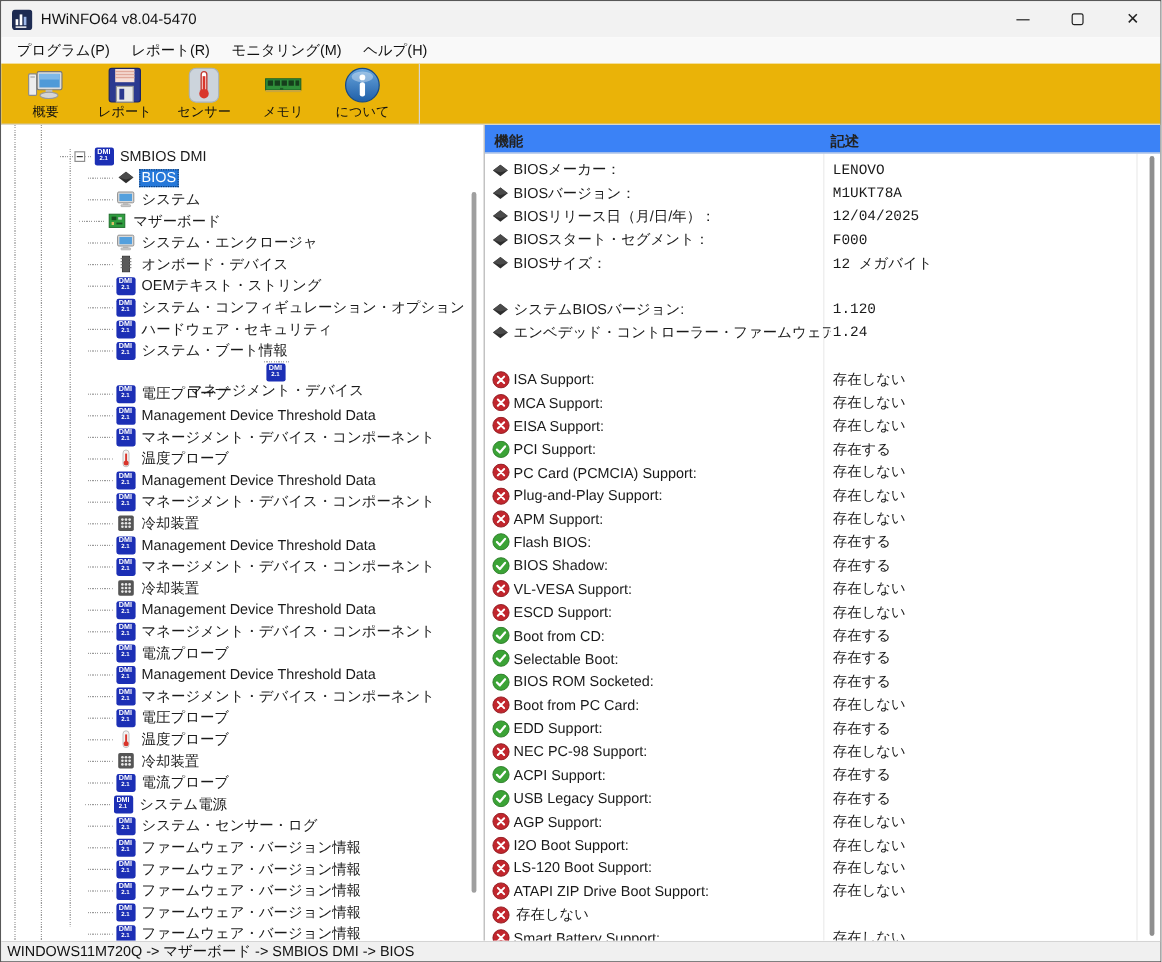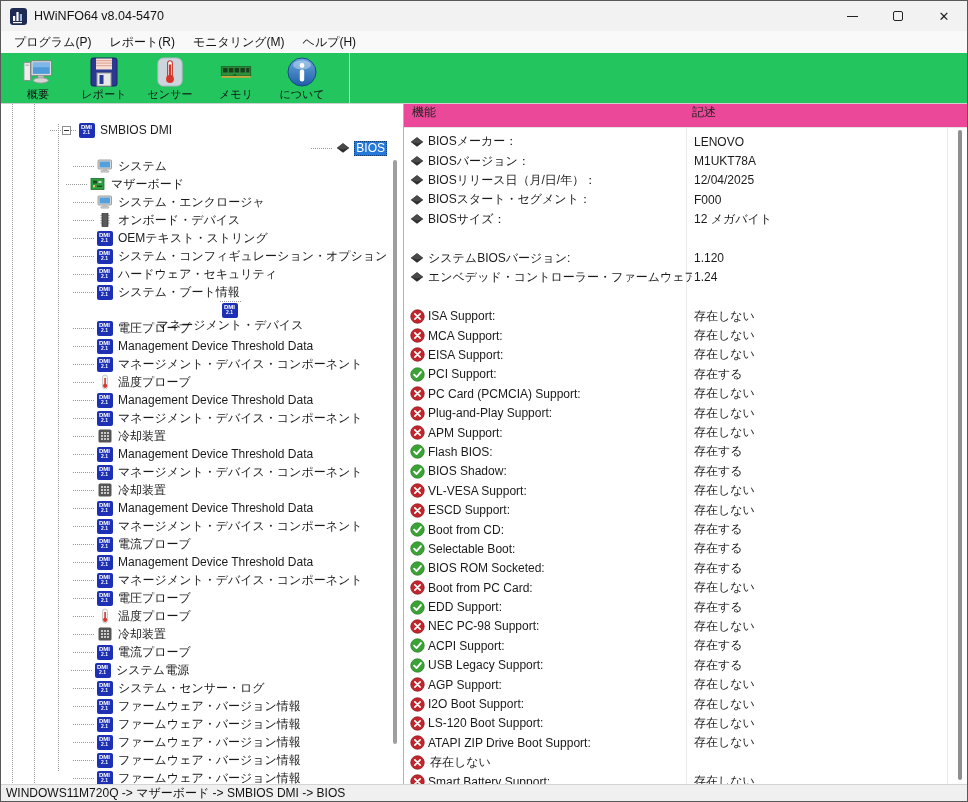--- a/index.html
+++ b/index.html
@@ -14,21 +14,21 @@
   .title-spacer { flex:1; }
   .winbtn { width:46px; height:30px; display:flex; align-items:center; justify-content:center; font-size:13px; color:#222; font-family:"DejaVu Sans",sans-serif; }
   .winbtn.max span { display:block; width:10px; height:10px; border:1px solid #222; border-radius:2px; }
   .winbtn.min span { display:block; width:11px; height:1px; background:#222; }
 
   
   .menubar { height:22px; background:#f9f9f9; display:flex; align-items:center; padding-left:4px; flex:0 0 auto; }
   .menu-item { padding:2px 9px; height:20px; display:flex; align-items:center; color:#111; }
 
   
-  .toolbar { height:51px; background:#22c55e; border-bottom:1px solid #cfcfcf; display:flex; align-items:center; padding-left:4px; flex:0 0 auto; position:relative; }
+  .toolbar { height:51px; background:#eab308; border-bottom:1px solid #cfcfcf; display:flex; align-items:flex-start; padding-left:4px; flex:0 0 auto; position:relative; }
   .toolbtn { width:66px; height:48px; display:flex; flex-direction:column; align-items:center; justify-content:flex-start; padding-top:2px; }
   .toolbtn .tico { width:32px; height:31px; display:flex; align-items:center; justify-content:center; }
   .toolbtn .tlab { font-size:11px; margin-top:0px; color:#111; }
   .tool-sep { position:absolute; left:348px; top:0; width:1px; height:51px; background:#d5d5d5; }
 
   
   .main { flex:1 1 auto; display:flex; position:relative; overflow:hidden; background:#fff; }
 
   
   .treepane { width:402px; flex:0 0 auto; position:relative; overflow:hidden; background:#fff; }
@@ -39,28 +39,28 @@
   .expander { width:9px; height:9px; border:1px solid #8f8f8f; background:#fff; position:relative; flex:0 0 auto; }
   .expander::after { content:""; position:absolute; left:1px; right:1px; top:3px; height:1px; background:#333; }
   .tic { width:17px; height:16px; margin:0 3px 0 2px; flex:0 0 auto; display:flex; align-items:center; justify-content:center; }
   .tlabel { padding:0 2px; line-height:15px; }
   .trow.selected .tlabel { background:#2678d9; color:#fff; outline:1px dotted #0a3a74; outline-offset:-1px; }
   .tree-scroll { position:absolute; right:6px; top:56px; width:4px; height:584px; background:#9f9f9f; border-radius:2px; }
 
   
   .detailpane { flex:1 1 auto; border-left:1px solid #b3b3b3; position:relative; overflow:hidden; background:#fff; }
   .colsep { position:absolute; top:0; bottom:0; width:1px; background:#ebebeb; }
-  .dhead { height:24px; display:flex; align-items:flex-start; padding-left:8px; border-bottom:1px solid #e4e4e4; position:relative; background:#ec4899; }
+  .dhead { height:24px; display:flex; align-items:flex-end; padding-left:8px; border-bottom:1px solid #e4e4e4; position:relative; background:#3b82f6;font-weight:bold; }
   .dhead .h1 { flex:0 0 280px; color:#222; }
   .dhead .h2 { color:#222; }
   .drows { position:absolute; left:0; right:12px; top:28px; }
   .drow { height:19.4px; display:flex; align-items:center; padding-left:5px; white-space:nowrap; }
   .dic { width:16px; height:16px; flex:0 0 auto; margin-right:3px; display:flex; align-items:center; justify-content:center; }
   .dlabel { flex:0 0 264px; overflow:hidden; }
-  .dvalue { padding-left:2px; }
+  .dvalue { padding-left:2px;font-family:Liberation Mono, monospace; }
   .detail-scroll { position:absolute; right:5px; top:26px; width:4px; height:650px; background:#8f8f8f; border-radius:2px; }
 
   
   .ic-dmi { width:16px; height:15px; background:#1c2fb5; border-radius:2px; color:#fff; font-size:6px; font-weight:bold; display:flex; flex-direction:column; align-items:center; justify-content:center; line-height:5px; letter-spacing:0; font-family:"Liberation Sans",sans-serif; }
   .ic-dmi i { font-style:normal; font-size:5px; }
 
   
   .statusbar { height:17px; background:#f0f0f0; border-top:1px solid #d4d4d4; display:flex; align-items:center; padding-left:5px; flex:0 0 auto; font-size:12px; color:#111; }
 </style>
 </head>
@@ -182,21 +182,21 @@
       <div class="tree" id="tree">
           <div class="trow" style="padding-left: 34px;">
             <span class="hconn" style="width: 12px;"></span>
             <span class="expander"></span>
             <span class="hconn" style="width: 5px;"></span>
             <span class="tic">
               <span class="ic-dmi">DMI<i>2.1</i></span>
             </span>
             <span class="tlabel">SMBIOS DMI</span>
           </div>
-          <div class="trow selected" style="padding-left: 57px; justify-content: flex-end;">
+          <div class="trow selected" style="padding-left: 57px;">
             <span class="hconn" style="width: 21px;"></span>
             <span class="tic">
               <svg width="16" height="16" viewBox="0 0 16 16">
                 <path d="M8 3.2 L14.2 8 L8 12.8 L1.8 8 Z" fill="#2e2e2e"></path>
                 <path d="M8 3.2 L14.2 8 L8 9.6 L1.8 8 Z" fill="#4a4a4a"></path>
               </svg>
             </span>
             <span class="tlabel">BIOS</span>
           </div>
           <div class="trow" style="padding-left: 57px;">

